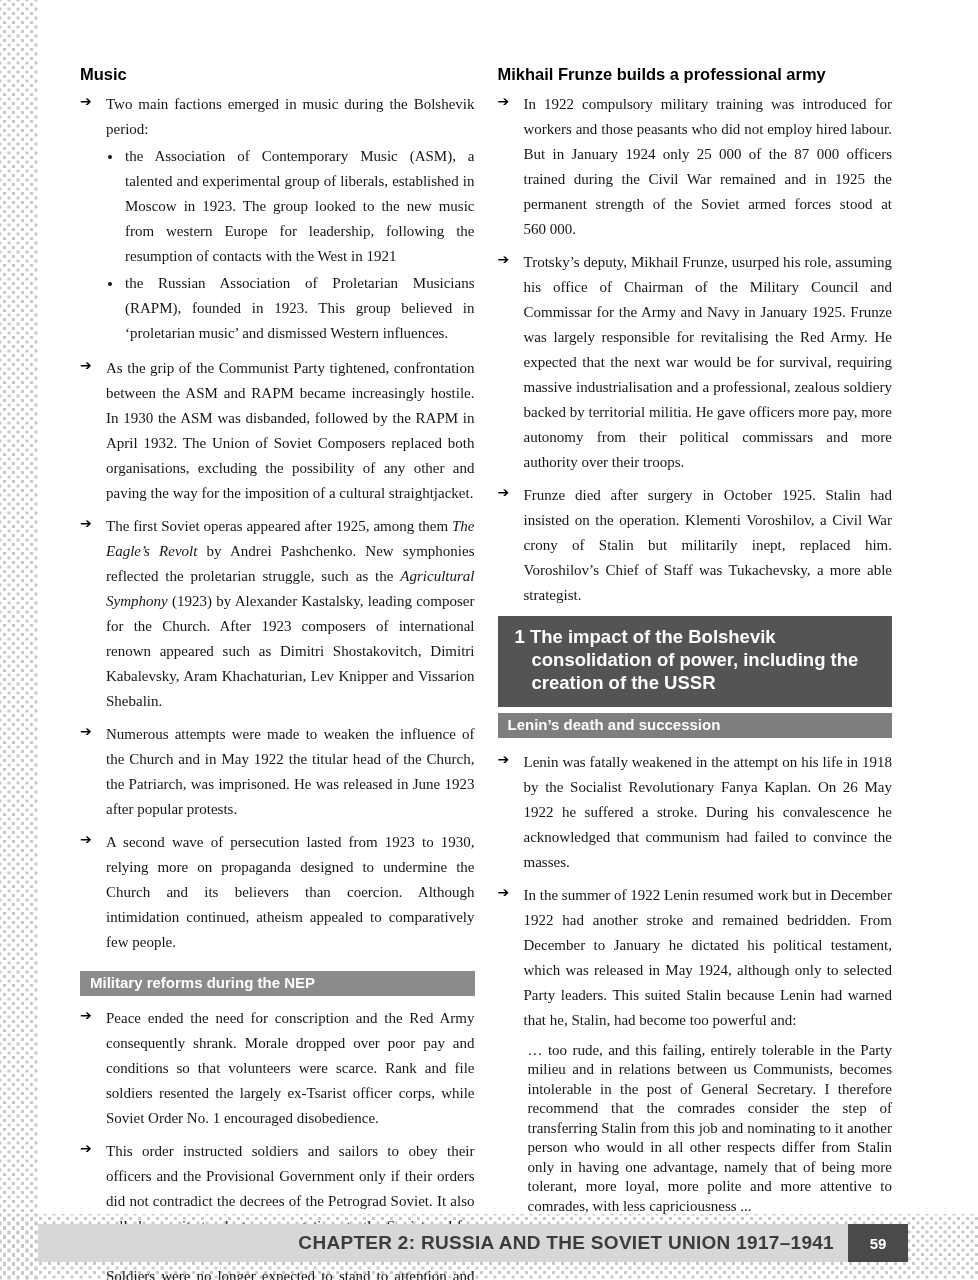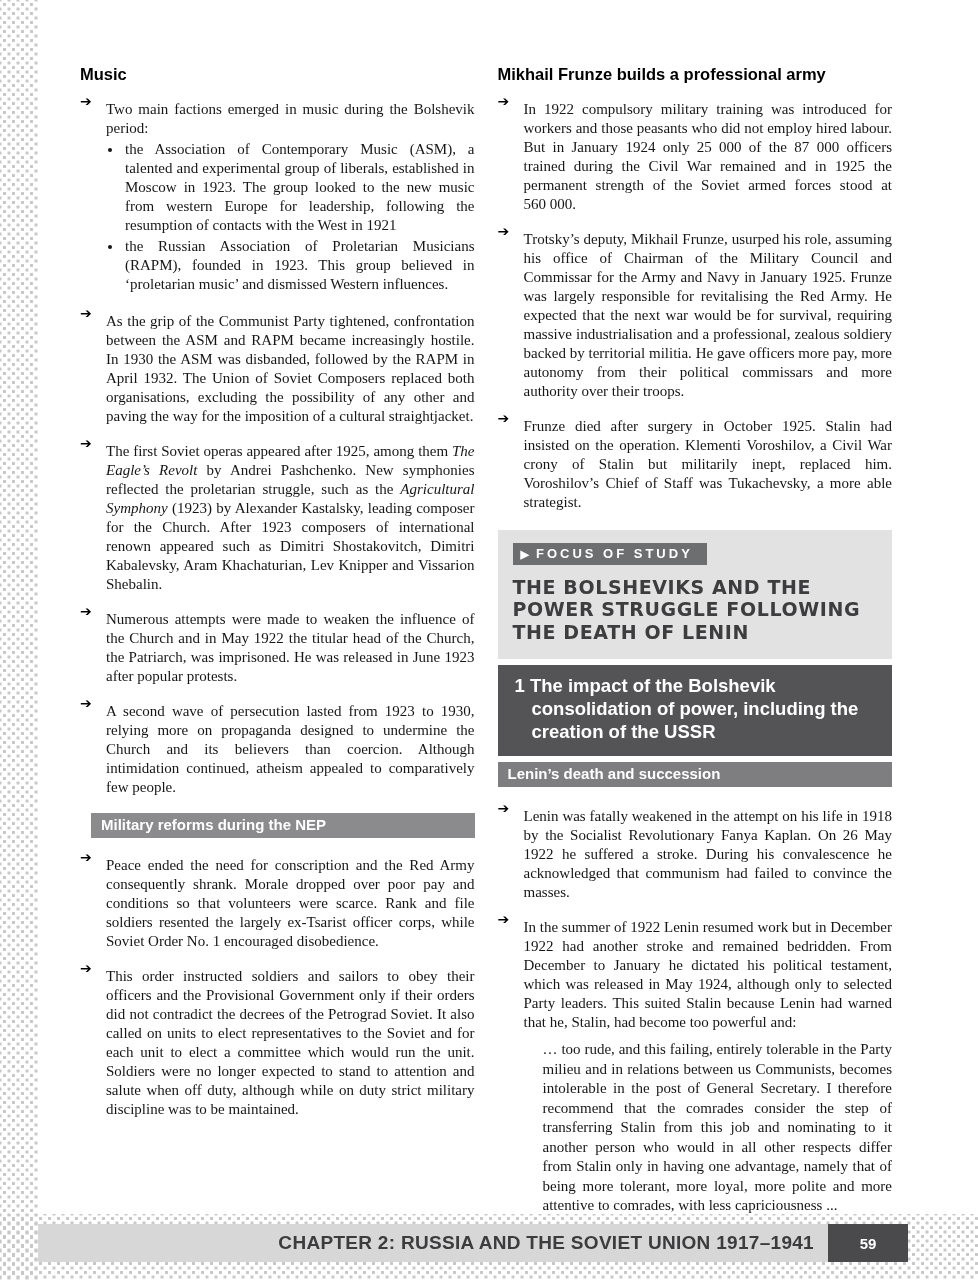--- a/index.html
+++ b/index.html
@@ -39,34 +39,33 @@
 
   .arrow-item { display: flex; margin: 0 0 8px 0; }
   .arrow {
     flex: 0 0 26px;
     font-family: "DejaVu Sans", sans-serif;
     font-size: 14px; line-height: 19.5px;
     font-weight: bold; color: #000;
   }
   .item-body {
     flex: 1; min-width: 0;
-    font-size: 15px; line-height: 19px;
+    font-size: 15px; line-height: 25px;
     text-align: justify;
-    margin-top: 8px;
   }
   .item-body p { margin: 0; }
   .item-body ul { margin: 2px 0 0 0; padding-left: 17px; }
   .item-body li { margin: 0 0 2px 0; padding-left: 2px; }
 
   .bar {
     font-family: "Liberation Sans", sans-serif;
     font-weight: bold; font-size: 15px; color: #ffffff;
     background: #8b8b8d;
     padding: 3px 10px 5px 10px;
-    margin: 16px 0 10px 11px;
+    margin: 16px 0 10px 0;
   }
 
   .focus-box {
     background: #e2e2e2;
     padding: 13px 15px 16px 15px;
     margin: 18px 0 6px 0;
   }
   .focus-label {
     display: inline-block;
     background: #6d6e70; color: #ffffff;
@@ -95,21 +94,21 @@
 
   .subhead-bar {
     font-family: "Liberation Sans", sans-serif;
     font-weight: bold; font-size: 15px; color: #ffffff;
     background: #7e7e80;
     padding: 3px 24px 5px 10px;
     margin: 0 0 12px 0;
   }
 
   .quote {
-    margin: 2px 0 8px 45px;
+    margin: 2px 0 8px 30px;
     font-size: 15px; line-height: 19.5px;
     text-align: justify;
   }
   .source {
     margin: 2px 0 0 30px;
     font-family: "Liberation Sans", sans-serif;
     font-size: 11.5px; line-height: 1.35; color: #1b1b1b;
     max-width: 330px;
   }
 
@@ -121,21 +120,21 @@
   }
   .footer-chapter {
     flex: 1;
     display: flex; align-items: center; justify-content: flex-end;
     font-family: "Liberation Sans", sans-serif;
     font-weight: bold; font-size: 19px; letter-spacing: 0.3px;
     color: #3c3c3e;
     padding-right: 14px;
   }
   .footer-page {
-    width: 80px;
+    width: 60px;
     background: #4a4a4c; color: #ffffff;
     display: flex; align-items: center; justify-content: center;
     font-family: "Liberation Sans", sans-serif;
     font-weight: bold; font-size: 15px;
   }
   i { font-style: italic; }
 </style>
 </head>
 <body>
 
@@ -206,26 +205,20 @@
     <div class="arrow-item">
       <span class="arrow">➔</span>
       <div class="item-body">Trotsky’s deputy, Mikhail Frunze, usurped his role, assuming his office of Chairman of the Military Council and Commissar for the Army and Navy in January 1925. Frunze was largely responsible for revitalising the Red Army. He expected that the next war would be for survival, requiring massive industrialisation and a professional, zealous soldiery backed by territorial militia. He gave officers more pay, more autonomy from their political commissars and more authority over their troops.</div>
     </div>
 
     <div class="arrow-item">
       <span class="arrow">➔</span>
       <div class="item-body">Frunze died after surgery in October 1925. Stalin had insisted on the operation. Klementi Voroshilov, a Civil War crony of Stalin but militarily inept, replaced him. Voroshilov’s Chief of Staff was Tukachevsky, a more able strategist.</div>
     </div>
 
-    <div class="focus-box">
-      <div class="focus-label">
-        <span class="play">▶</span><span>FOCUS OF STUDY</span>
-      </div>
-      <div class="focus-title">THE BOLSHEVIKS AND THE POWER STRUGGLE FOLLOWING THE DEATH OF LENIN</div>
-    </div>
 
     <div class="section-box">
       <div class="section-inner">
         <span>1</span>
         <span>The impact of the Bolshevik consolidation of power, including the creation of the USSR</span>
       </div>
     </div>
 
     <div class="subhead-bar">Lenin’s death and succession</div>
 

